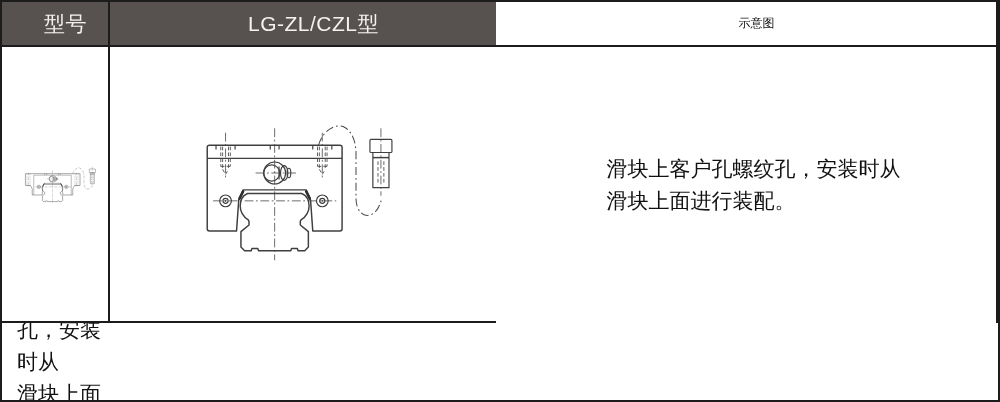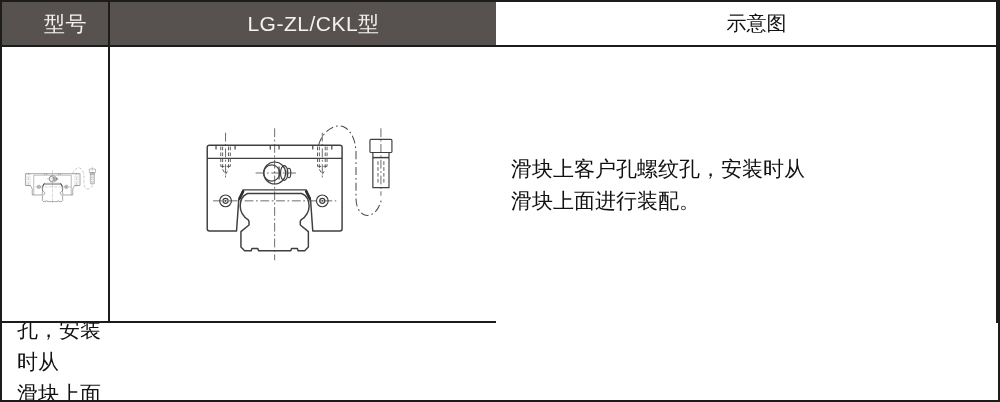--- a/index.html
+++ b/index.html
@@ -14,48 +14,48 @@
   .cell{box-sizing:border-box;border-right:2px solid #1c1c1c;border-bottom:2px solid #1c1c1c;overflow:hidden;padding-left:21px;}
   .no-r{border-right:none;}
   .no-b{border-bottom:none;}
   .th{
     background:#575250;color:#f4f2f0;
     display:flex;align-items:center;justify-content:center;
     font-size:21px;letter-spacing:0.5px;
   }
   .rowlabel{
     display:flex;align-items:center;justify-content:center;
-    font-size:20px;color:#111;
+    font-size:12px;color:#111;
   }
   .diagram{position:relative;background:#fff;}
   .diagram svg{display:block;width:100%;height:100%;}
   .desc{
     display:flex;align-items:center;
     font-size:21px;line-height:32px;color:#111;
-    padding:0 0 0 15px;white-space:pre-line;
+    padding:0 0 0 15px;white-space:pre-line;justify-content:center;
   }
   
   .ol{stroke:#3f3f3f;stroke-width:2;fill:none;stroke-linejoin:round;}
   .ol2{stroke:#3f3f3f;stroke-width:1.6;fill:none;stroke-linejoin:round;}
   .hid{stroke:#565656;stroke-width:1.3;fill:none;stroke-dasharray:5 3;}
   .cl{stroke:#4a4a4a;stroke-width:1.1;fill:none;stroke-dasharray:12 3.5 2.5 3.5;}
   .wedge{stroke:#2e2e2e;stroke-width:3.5;fill:none;stroke-linecap:round;}
   .path-line{stroke:#4a4a4a;stroke-width:1.4;fill:none;stroke-dasharray:11 4 2.5 4;}
   .dot{fill:#3f3f3f;stroke:none;}
 </style>
 </head>
 <body>
 
 <div class="tbl">
 
   <div class="cell th">
     <span>型号</span>
   </div>
   <div class="cell th no-r">
-    <span>LG-ZL/CKL型</span>
+    <span>LG-ZL/CZL型</span>
   </div>
 
   <div class="cell rowlabel">
     <span>示意图</span>
   </div>
 
   <div class="cell diagram">
     <svg viewBox="0 0 386 272" preserveAspectRatio="xMidYMid meet">
 
       <g>

